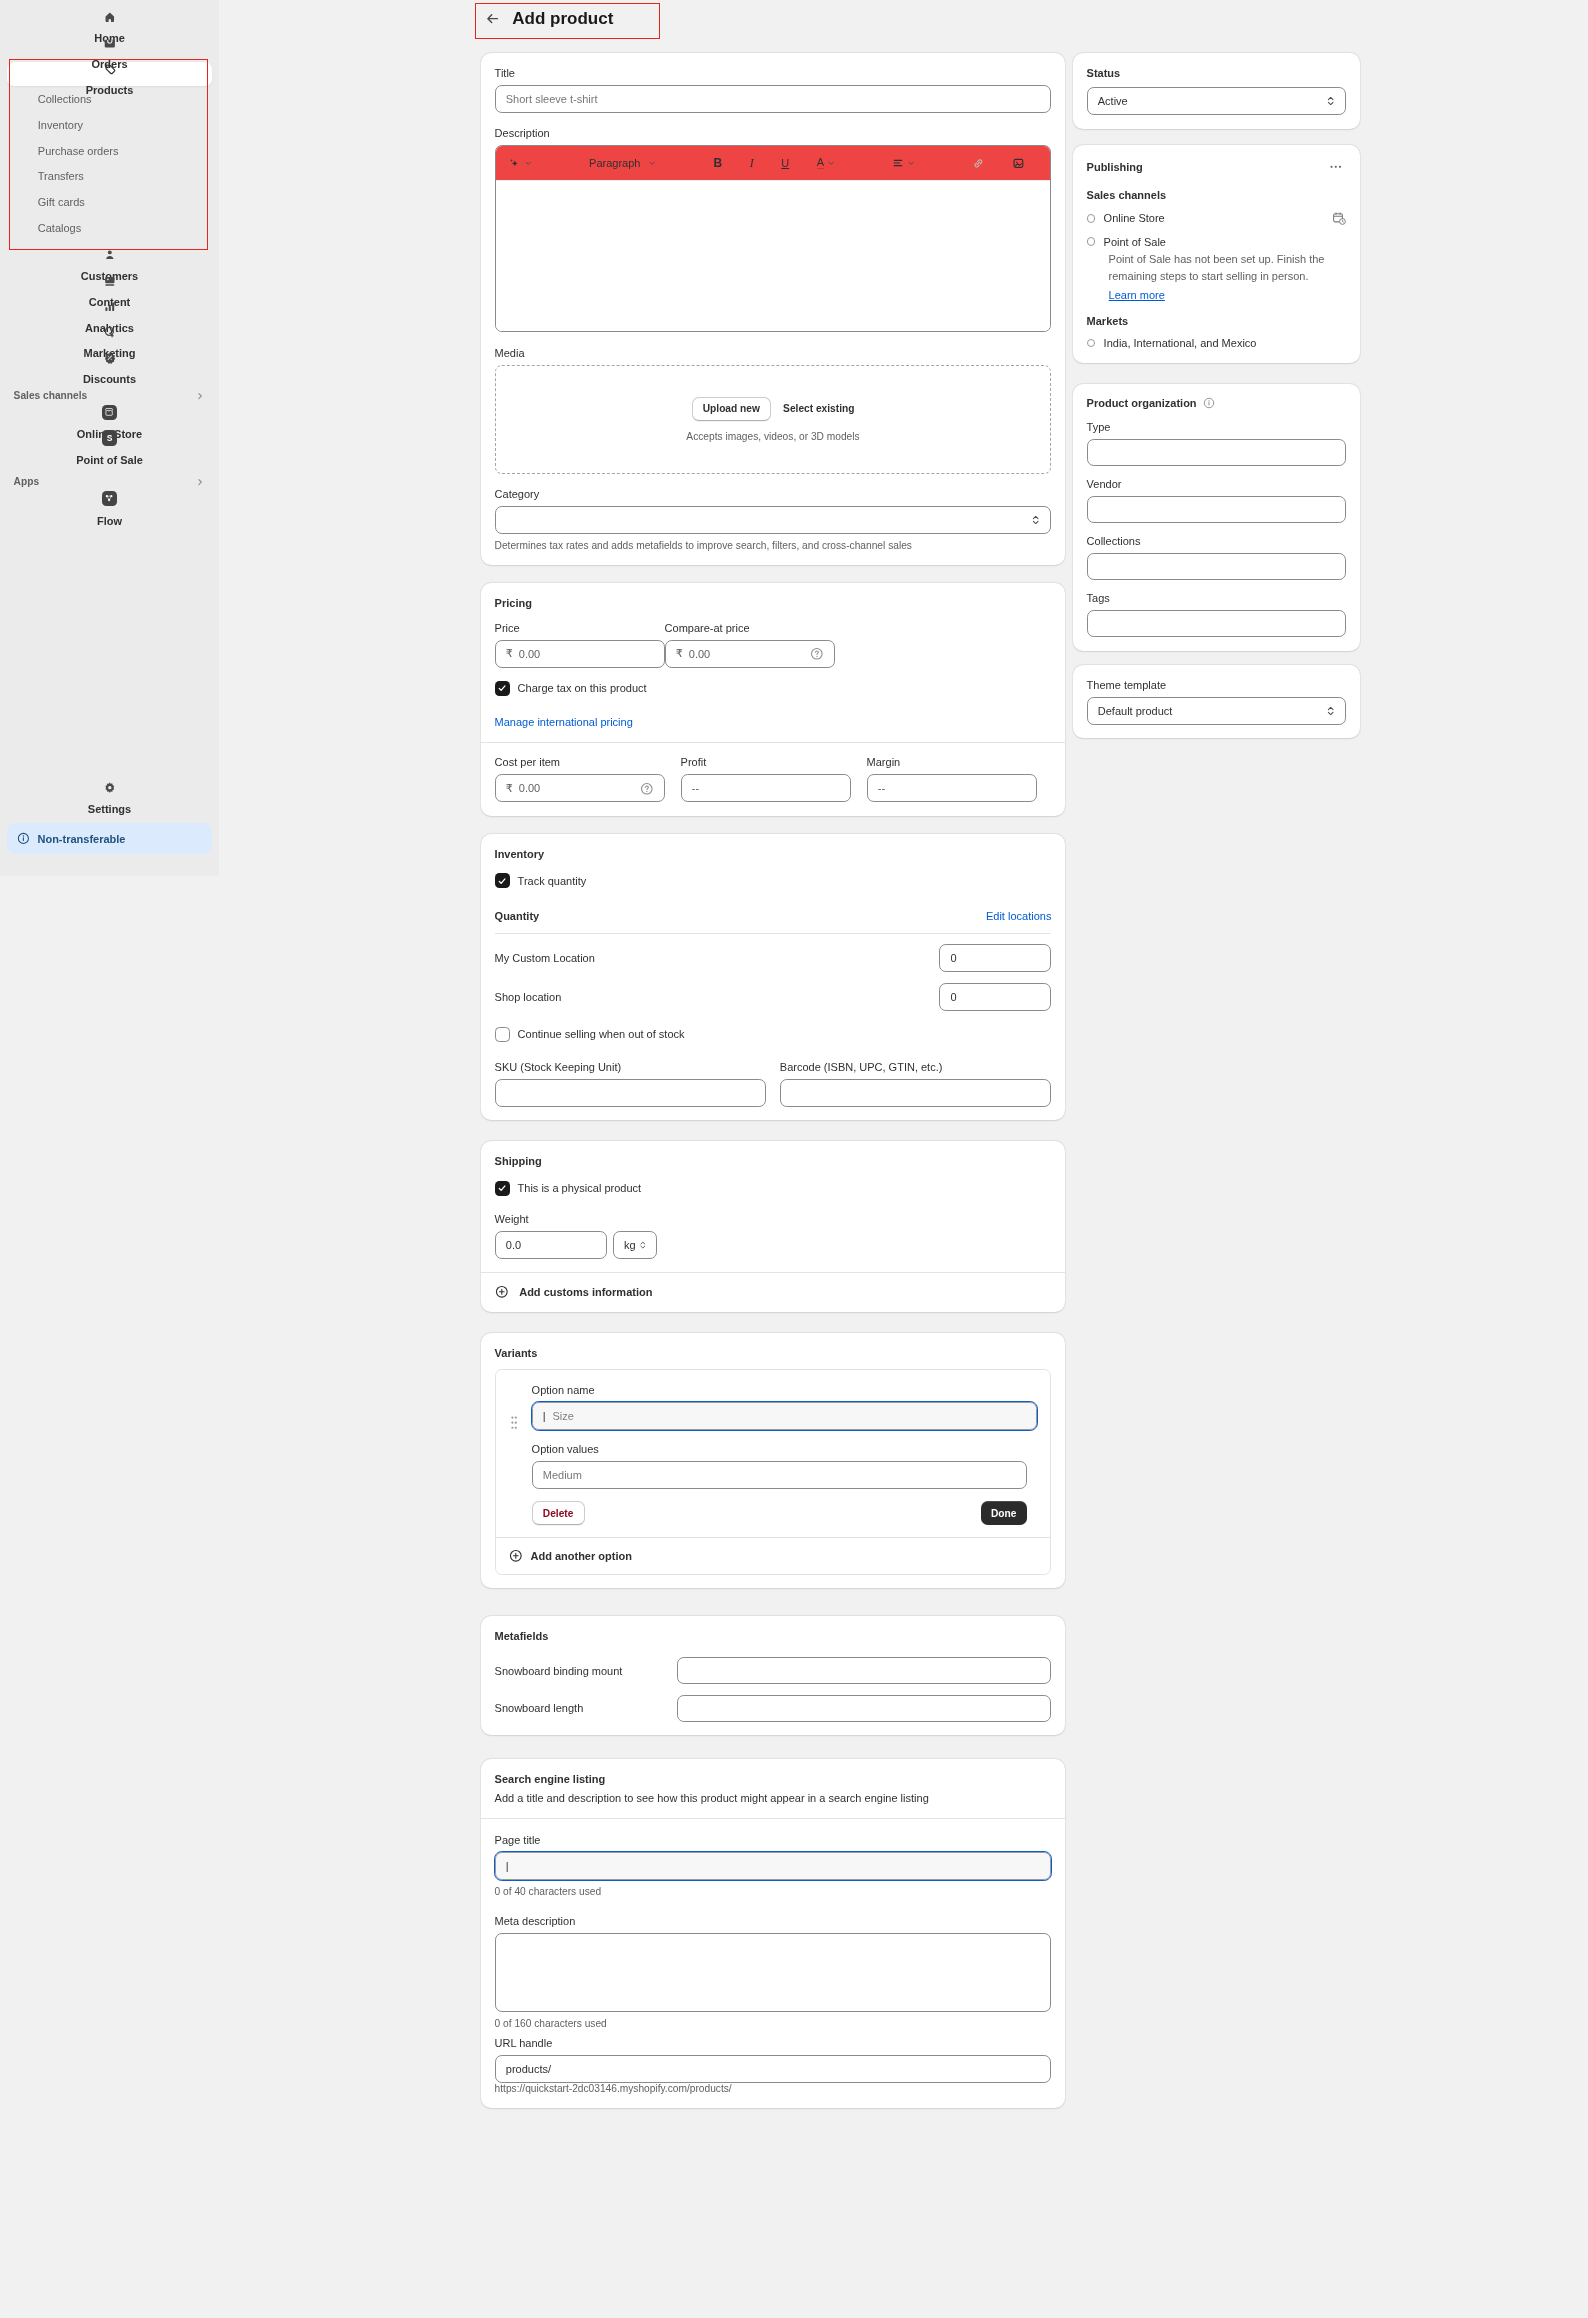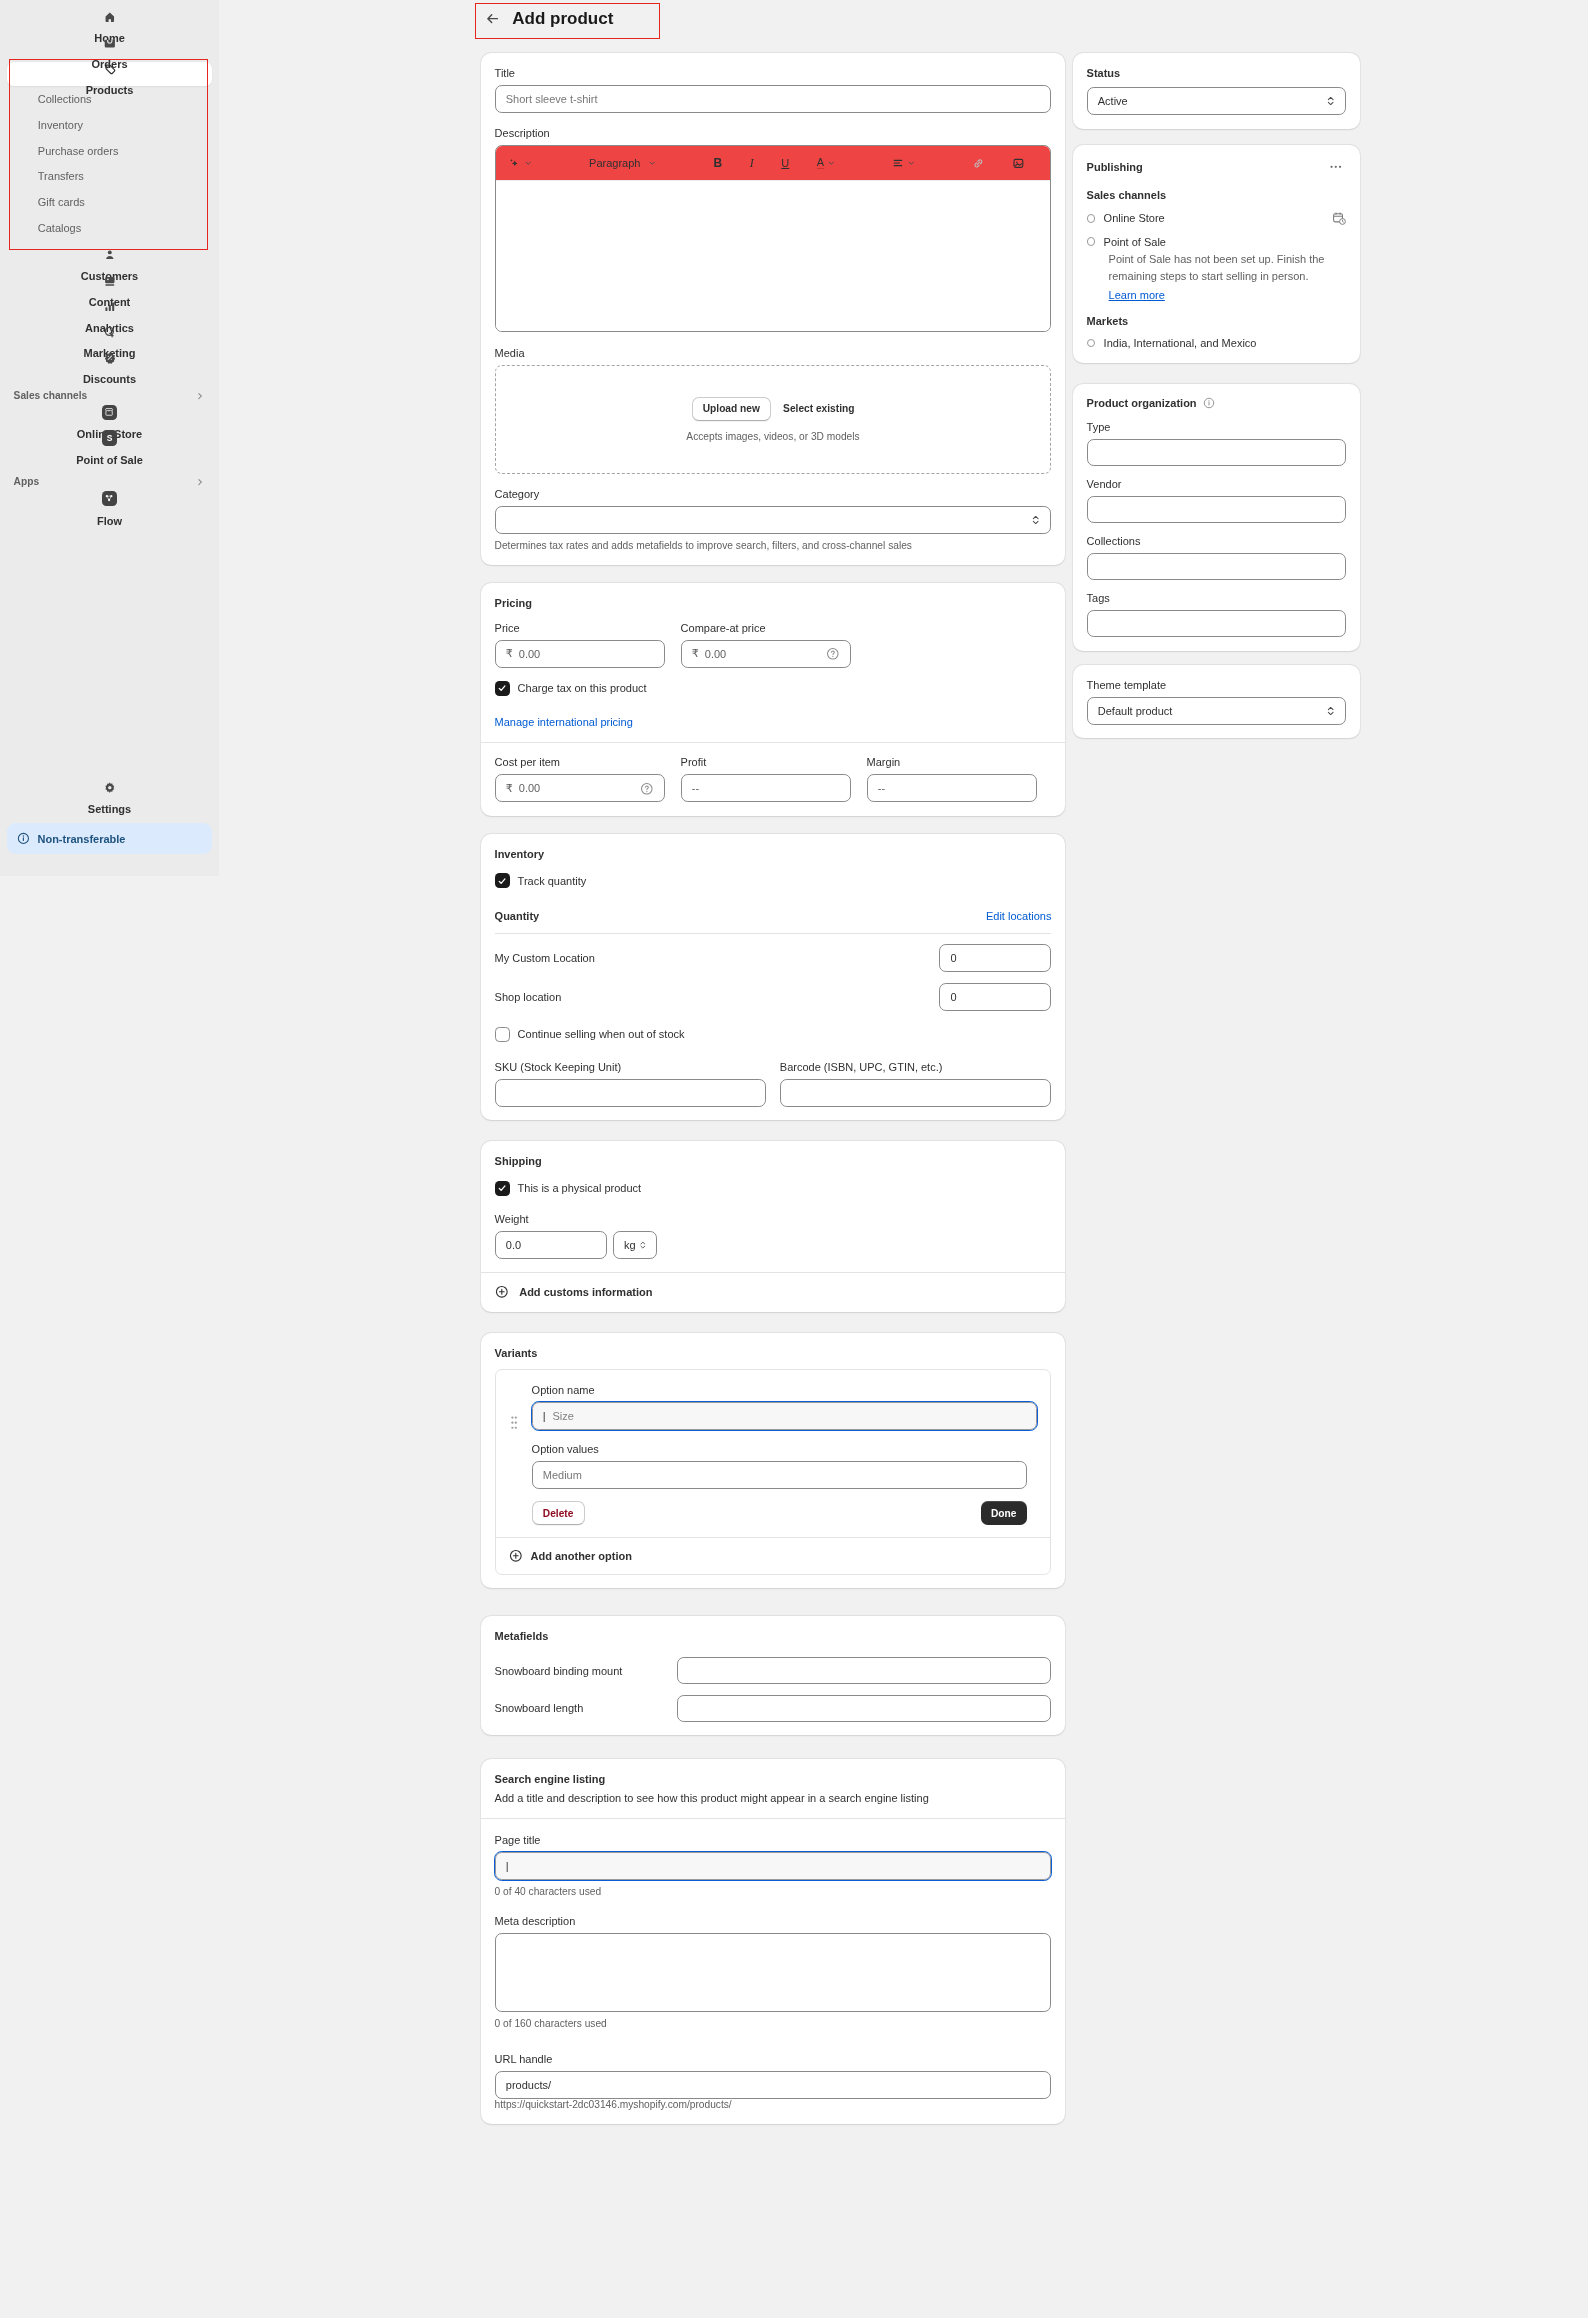--- a/index.html
+++ b/index.html
@@ -76,21 +76,21 @@
   .tb-a { font-size:11px; border-bottom:1.7px solid #c33; line-height:11px; }
   .tb-dis { color:#bdbdbd; }
   .tb-spacer { flex:1; }
   .editor-area { height:151px; background:#fff; border-top:0.9px solid #ececec; }
 
   
   .media-box { margin-top:1.7px; border:0.9px dashed #a5a5a5; border-radius:6.8px; height:109px; display:flex; flex-direction:column; align-items:center; justify-content:center; gap:10.2px; background:#fff; }
   .media-row { display:flex; align-items:center; gap:12px; }
   .sel-existing { font-size:10.2px; font-weight:700; color:#303030; cursor:pointer; }
 
-  .grid2 { display:grid; grid-template-columns:170px 170px; column-gap:16px; }
+  .grid2 { display:grid; grid-template-columns:170px 170px; }
   .grid2w { display:grid; grid-template-columns:1fr 1fr; column-gap:13.6px; }
   .grid3 { display:grid; grid-template-columns:170px 170px 170px; column-gap:16px; }
 
   
   .row-between { display:flex; align-items:center; justify-content:space-between; }
   .loc-row { display:flex; align-items:center; justify-content:space-between; margin-top:11px; }
   .qty-in { width:112px; }
 
   
   .weight-row { display:flex; gap:6.8px; }
@@ -566,21 +566,21 @@
     <p style="margin-top:7.7px">Add a title and description to see how this product might appear in a search engine listing</p>
     <div class="divider-bleed"></div>
     <label class="lbl" style="margin-top:15.3px">Page title</label>
     <div class="fieldlike focus-ring">
       <span class="caret-bar">|</span>
     </div>
     <div class="hint" style="margin-top:6px">0 of 40 characters used</div>
     <label class="lbl" style="margin-top:18px">Meta description</label>
     <div style="height:79px;border:0.9px solid #8a8a8a;border-radius:6.8px;background:#fff"></div>
     <div class="hint" style="margin-top:6px">0 of 160 characters used</div>
-    <label class="lbl" style="margin-top:24px">URL handle</label>
+    <label class="lbl" style="margin-top:8px">URL handle</label>
     <input class="tin" value="products/" style="">
     <div class="hint" style="">https://quickstart-2dc03146.myshopify.com/products/</div>
   </section>
 </main>
 
 <aside class="right-col">
 
   <section class="card" style="margin-bottom:16px">
     <h2 class="card-title" style="margin-bottom:8.5px">Status</h2>
     <div class="selectlike">

